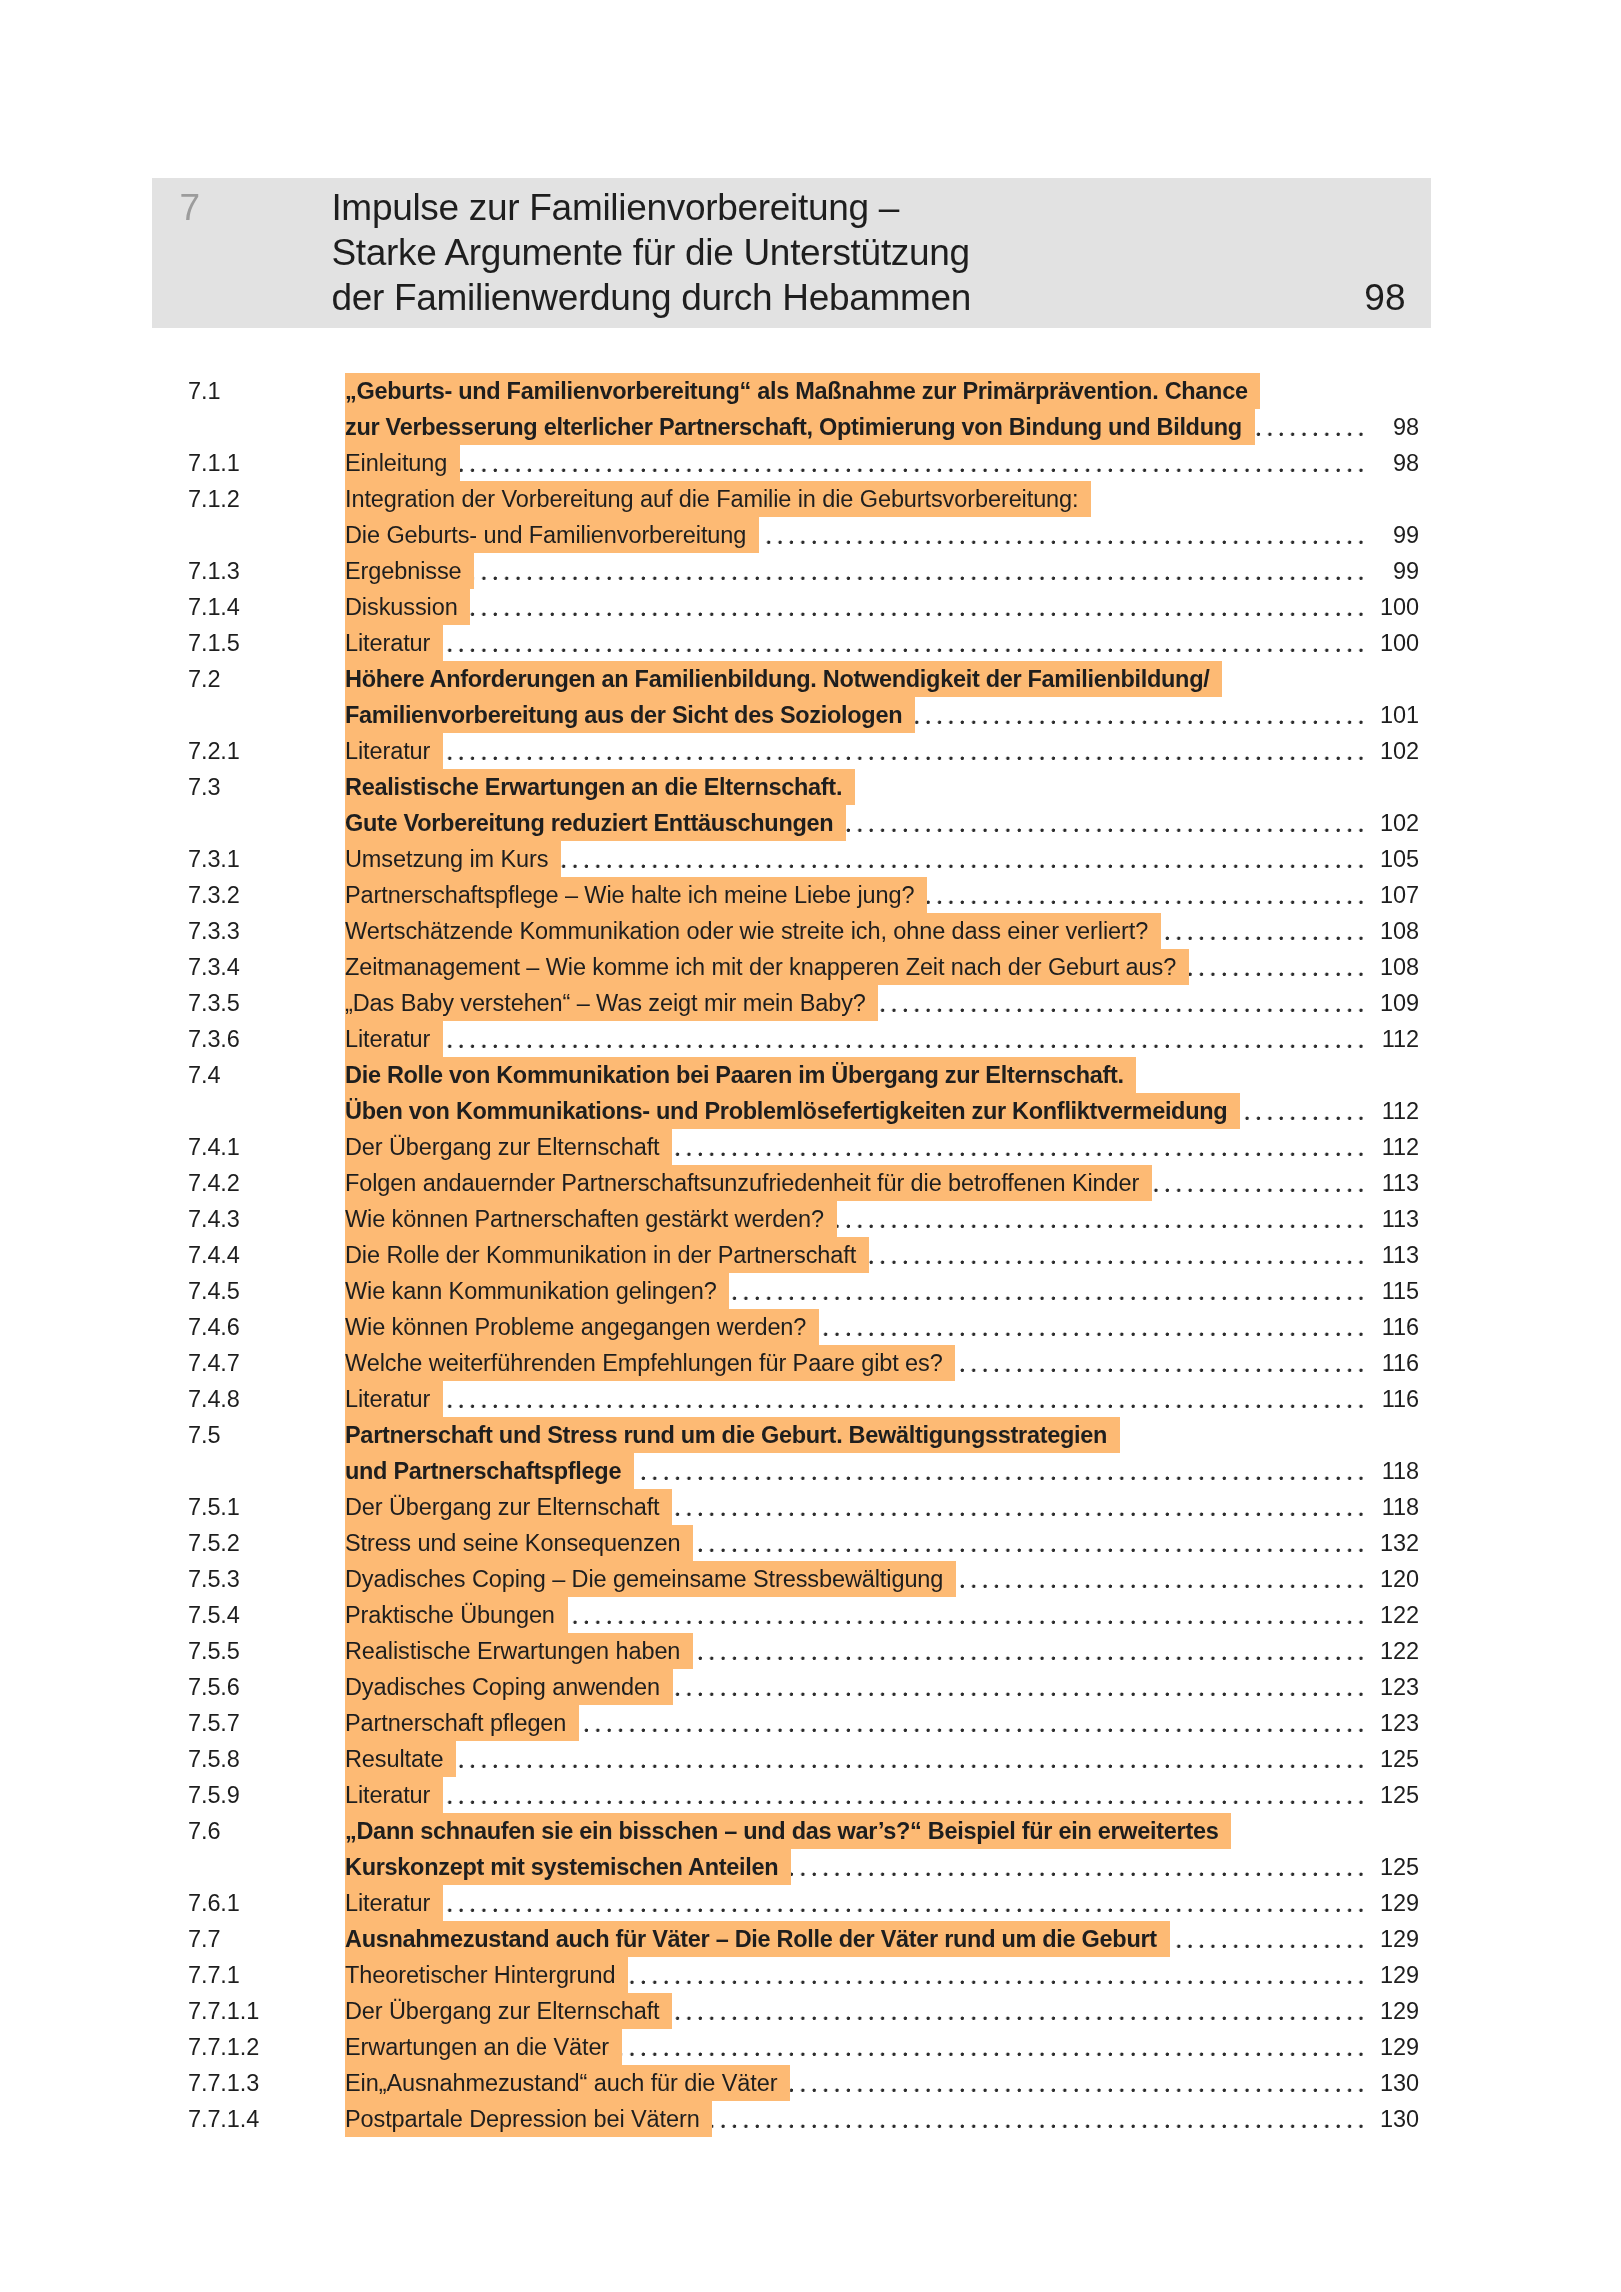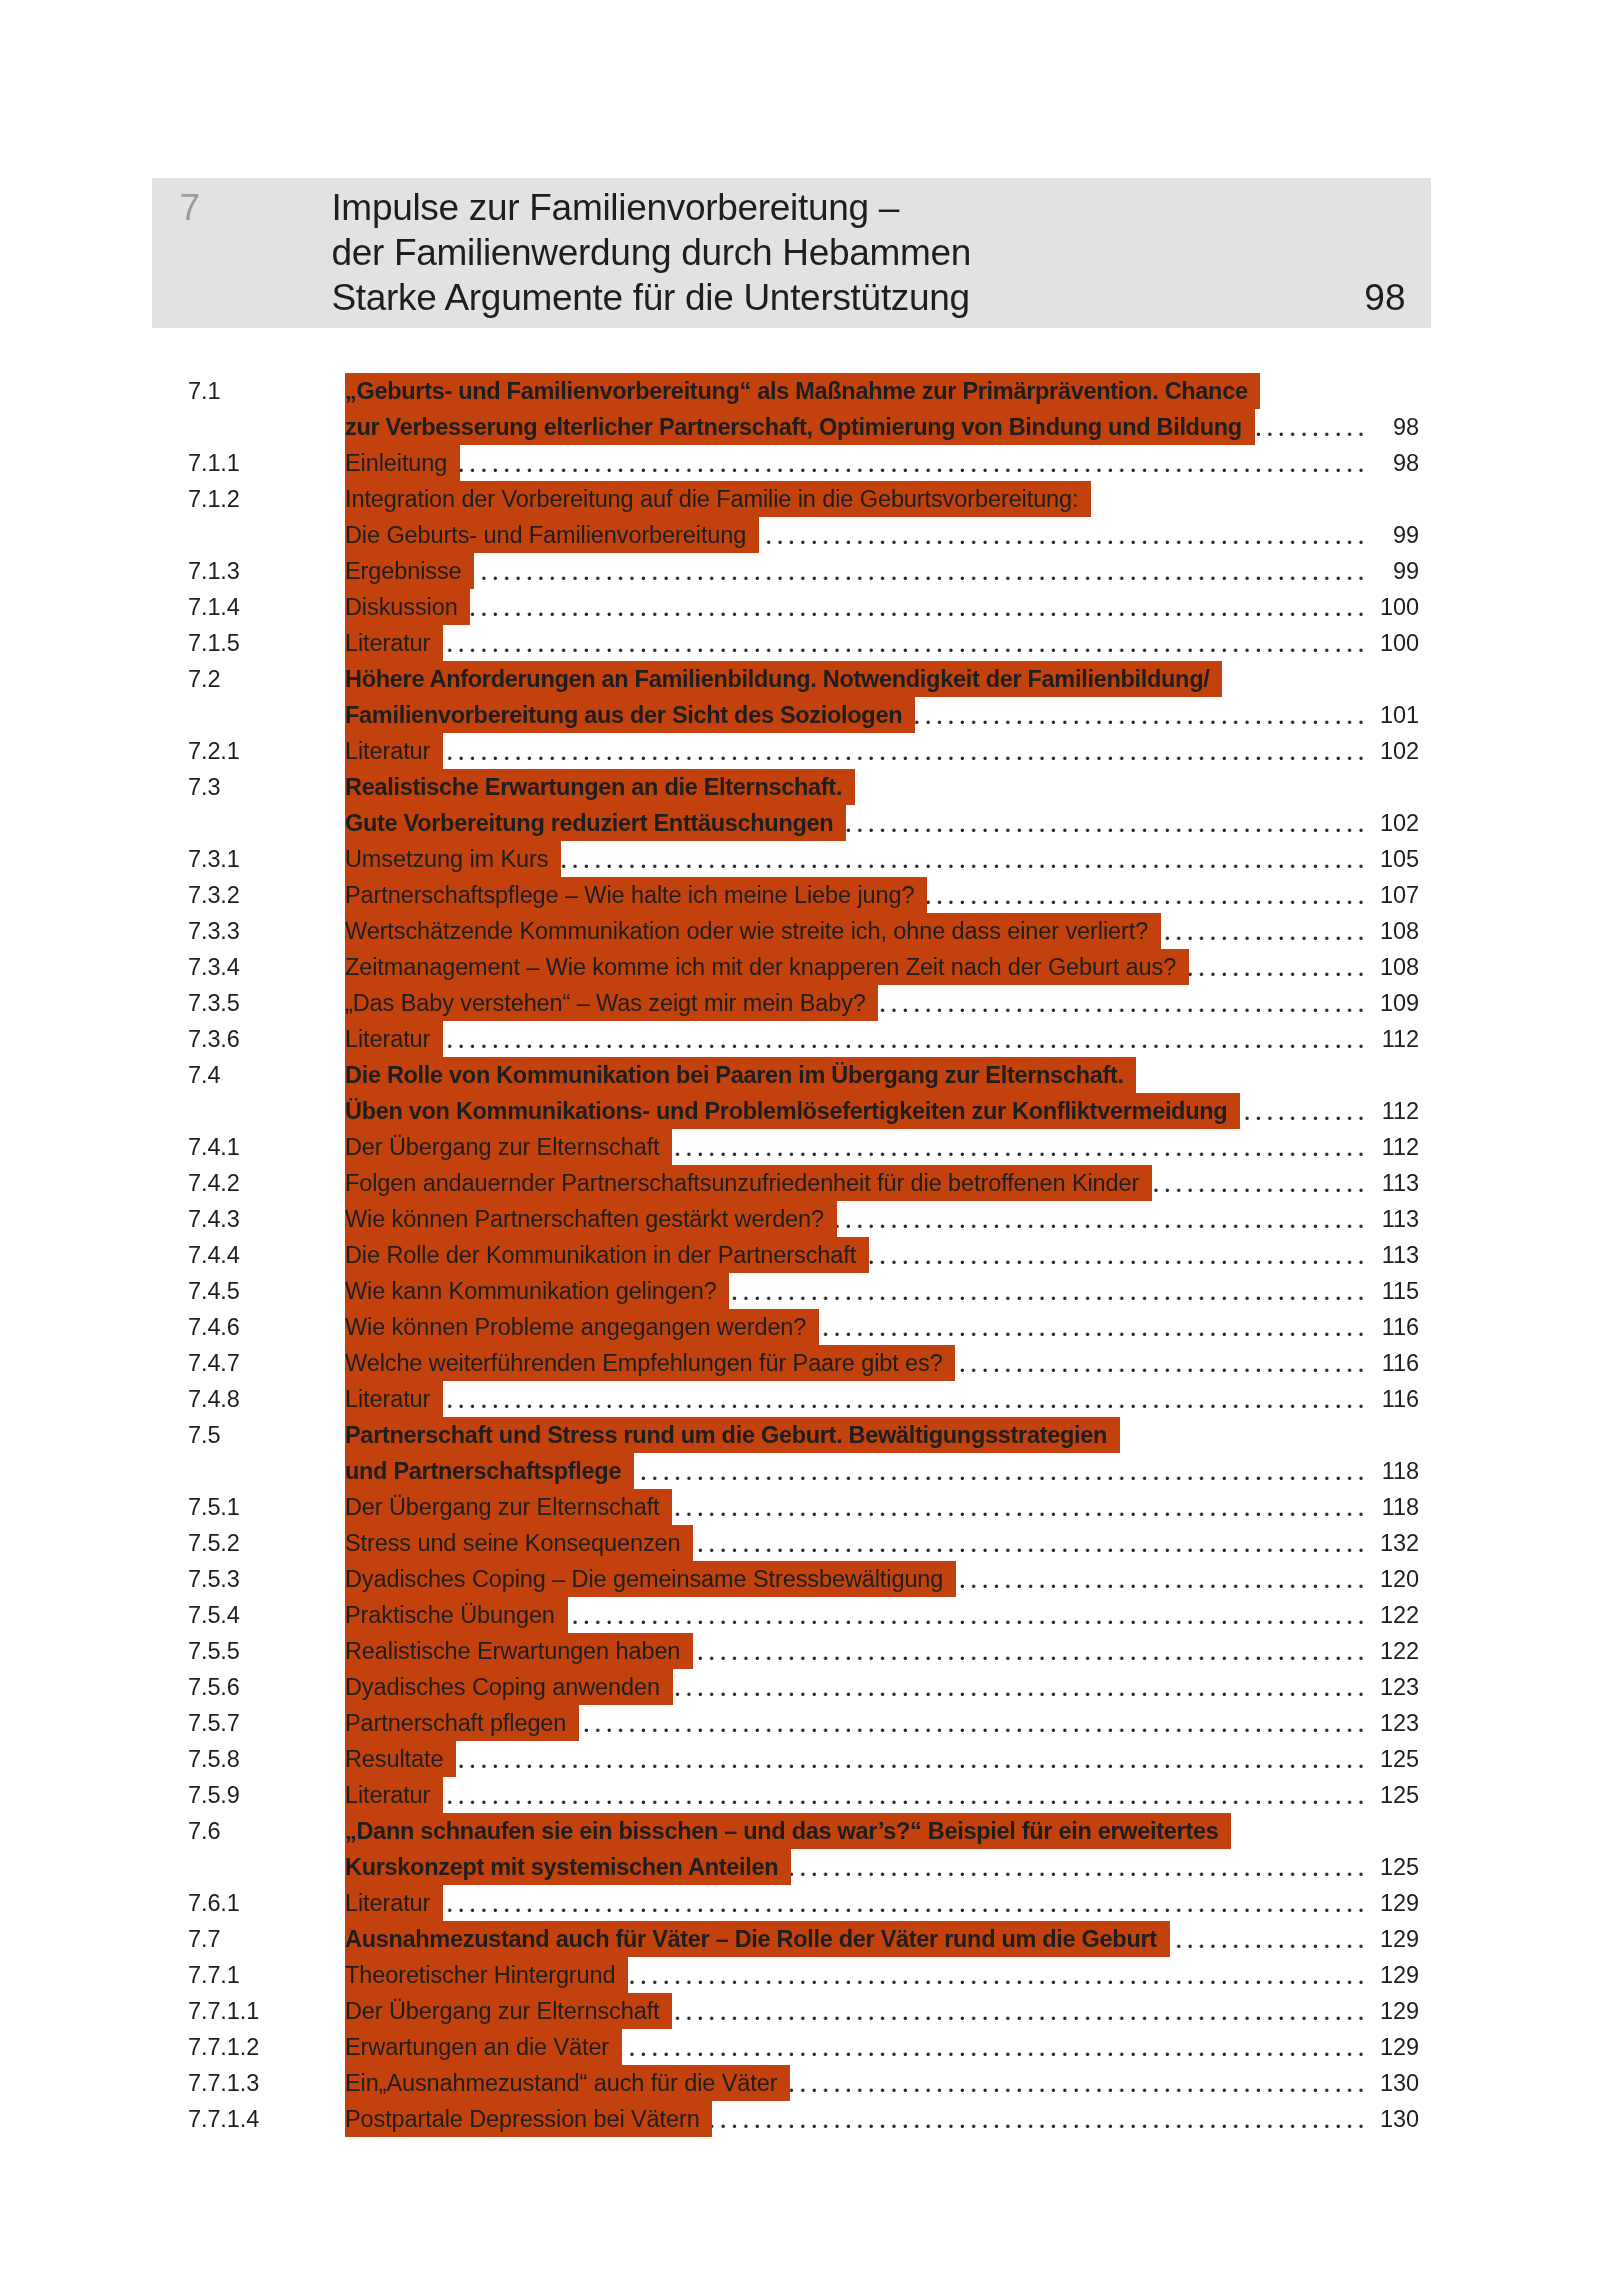--- a/index.html
+++ b/index.html
@@ -63,21 +63,21 @@
     position: relative;
   }
   .line .num {
     flex: 0 0 157px;
     width: 157px;
   }
   .line .t {
     white-space: nowrap;
     position: relative;
     z-index: 1;
-    background: #c2410c;
+    background: #fdba74;
     padding-right: 12.7px;
   }
   .line.bold .t {
     font-weight: bold;
     letter-spacing: -0.3px;
   }
   .line .pg {
     margin-left: auto;
     position: relative;
     z-index: 1;
@@ -99,22 +99,22 @@
     background-repeat: repeat-x;
   }
 </style>
 </head>
 <body>
 
 <div class="chapter-box">
   <div class="chapter-num">7</div>
   <div class="chapter-title">
     <div>Impulse zur Familienvorbereitung –</div>
+    <div>Starke Argumente für die Unterstützung</div>
     <div>der Familienwerdung durch Hebammen</div>
-    <div>Starke Argumente für die Unterstützung</div>
   </div>
   <div class="chapter-page">98</div>
 </div>
 
 <div class="toc" id="toc">
     <div class="line bold">
       <span class="num">7.1</span>
       <span class="t">„Geburts- und Familienvorbereitung“ als Maßnahme zur Primärprävention. Chance</span>
     </div>
     <div class="line final bold">

